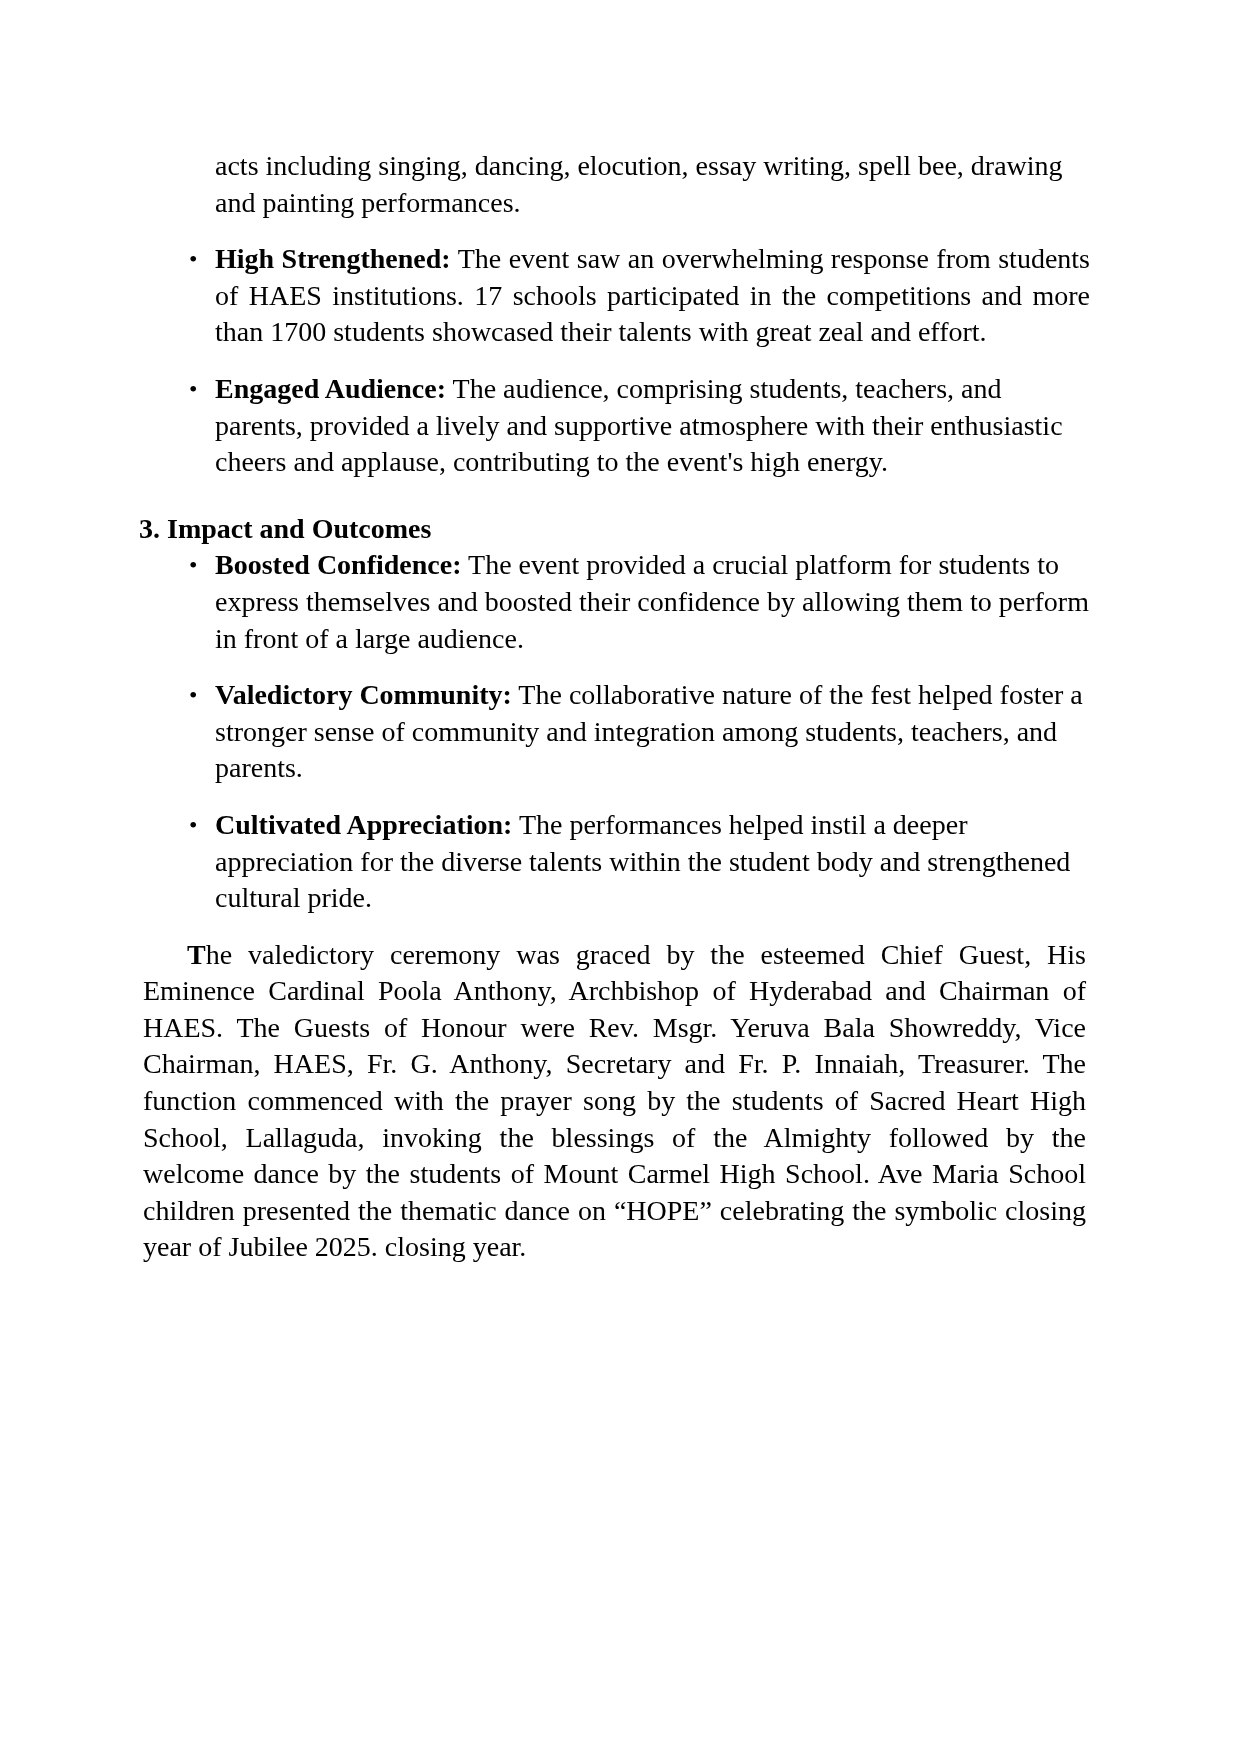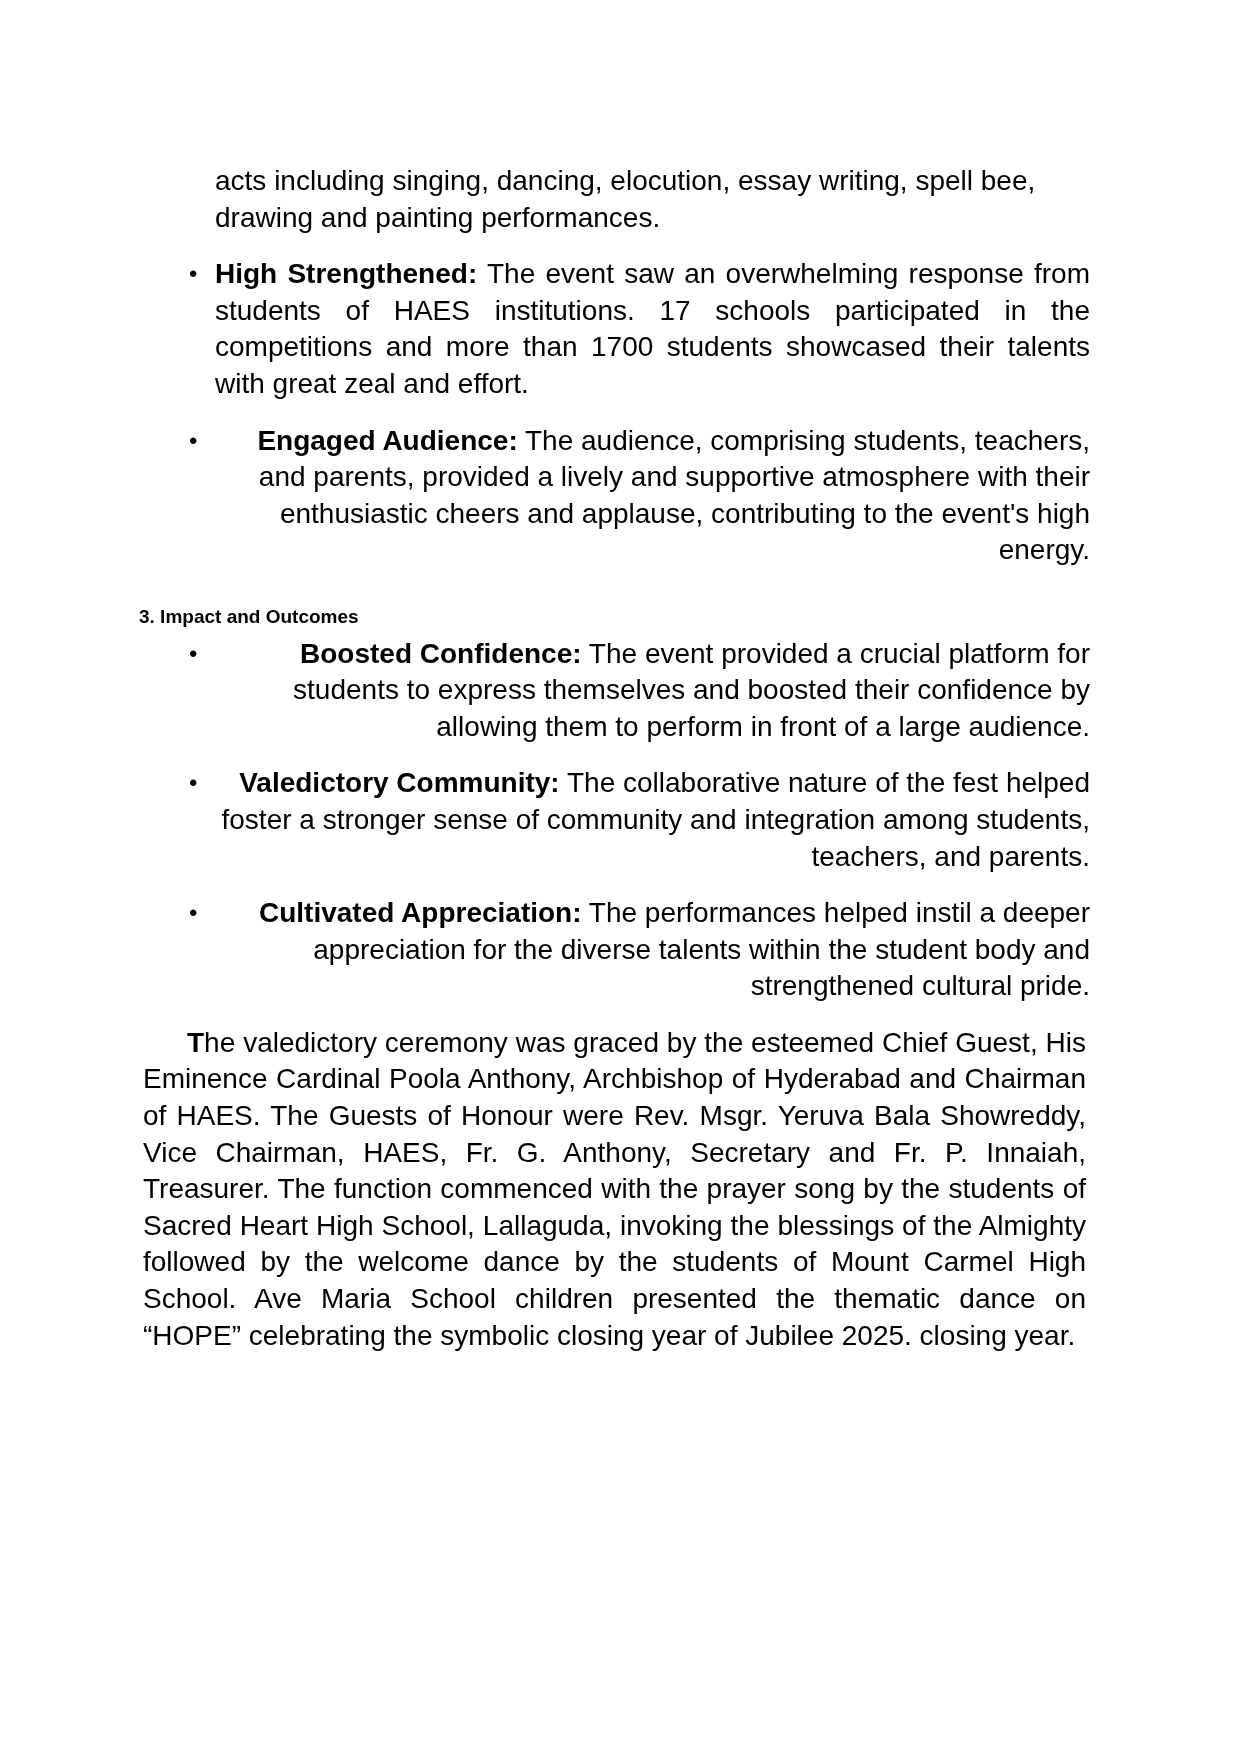--- a/index.html
+++ b/index.html
@@ -10,48 +10,48 @@
   .page {
     position: relative;
     width: 1241px;
     height: 1754px;
     background: #ffffff;
     overflow: hidden;
   }
   .content {
     position: absolute;
     left: 139px;
-    top: 163px;
+    top: 148px;
     width: 951px;
     color: #010101;
-    font-family: Liberation Sans, sans-serif;
+    font-family: Liberation Serif, serif;
     font-size: 28px;
     line-height: 36.6px;
   }
   p { margin: 0; }
   .continuation {
     margin: 0 0 20px 76px;
     text-align: left;
   }
   .bullet-item {
     position: relative;
     padding-left: 76px;
     margin: 0 0 20px 0;
   }
   .bullet-item .dot {
     position: absolute;
     left: 50px;
     top: 0;
     line-height: 36.6px;
     font-size: 24px;
   }
-  .bullet-text { margin: 0; text-align: right; }
+  .bullet-text { margin: 0; text-align: left; }
   .bullet-text.justify { text-align: justify; }
   .section-heading {
-    font-size: 19px;
+    font-size: 28px;
     line-height: 36.6px;
     font-weight: bold;
     margin: 30px 0 0 0;
   }
   .valedictory-paragraph {
     margin: 4px;
     text-align: justify;
     text-indent: 44px;
   }
   b { font-weight: bold; }

